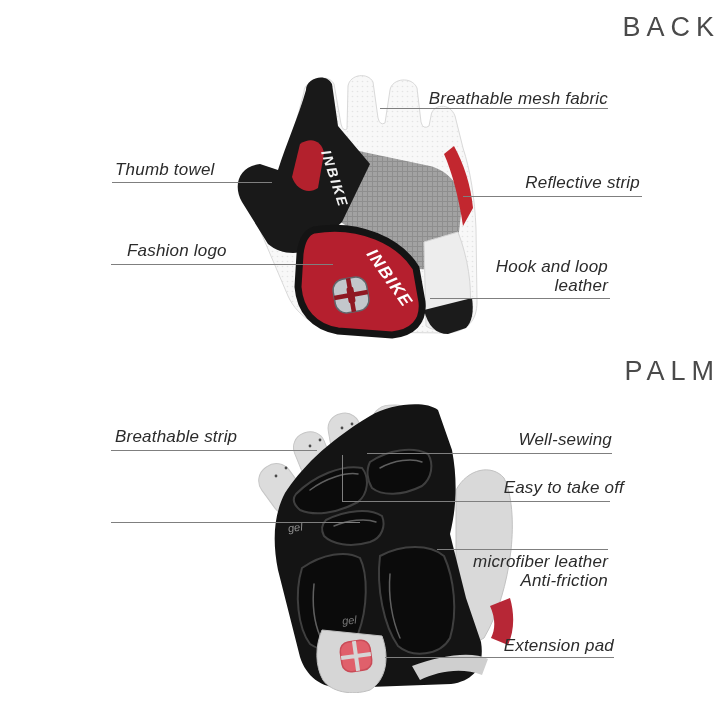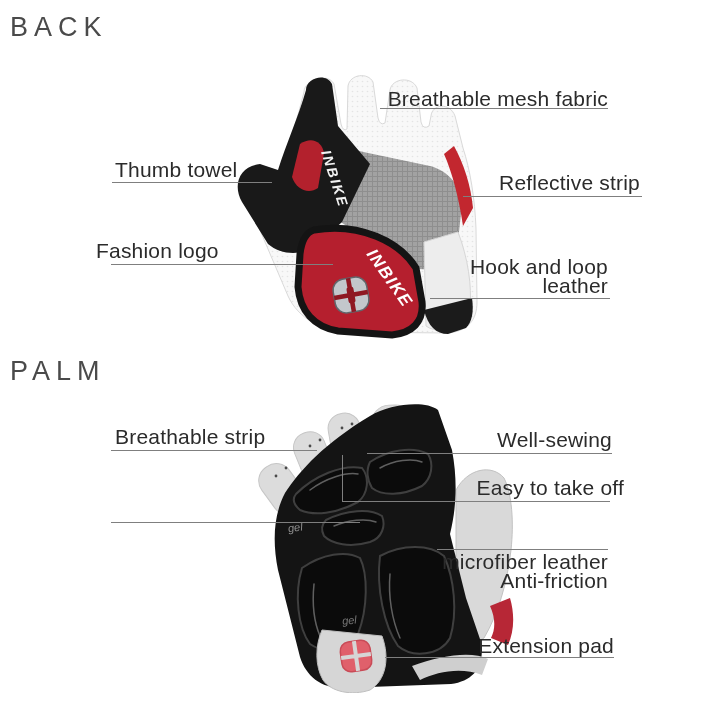--- a/index.html
+++ b/index.html
@@ -1,21 +1,21 @@
 <!DOCTYPE html>
 <html><head>
 <meta charset="utf-8">
 <style>
   html,body{margin:0;padding:0;background:#ffffff;}
   .stage{position:relative;width:720px;height:720px;background:#fff;overflow:hidden;
          font-family:"Liberation Sans",sans-serif;}
-  .title{position:absolute;left:0;width:720px;text-align:left;font-size:27px;
+  .title{position:absolute;left:0;width:720px;text-align:right;font-size:27px;
          letter-spacing:6px;text-indent:10px;color:#4a4a4a;line-height:30px;}
-  .lbl{position:absolute;font-size:21px;color:#2b2b2b;white-space:nowrap;
-       letter-spacing:.2px;line-height:19px;}
+  .lbl{position:absolute;font-size:17px;color:#2b2b2b;white-space:nowrap;
+       letter-spacing:.2px;line-height:19px;font-style:italic;}
   .lbl.r{text-align:right;}
   .ln{position:absolute;height:1px;background:#7f7f7f;}
   .ln.v{width:1px;}
   svg.glove{position:absolute;}
 </style>
 </head>
 <body>
 
 <div class="stage">
 
@@ -51,21 +51,21 @@
 
   <div class="ln" style="left:380px;top:108px;width:228px"></div>
   <div class="ln" style="left:112px;top:182px;width:160px"></div>
   <div class="ln" style="left:463px;top:196px;width:179px"></div>
   <div class="ln" style="left:111px;top:264px;width:222px"></div>
   <div class="ln" style="left:430px;top:298px;width:180px"></div>
 
   <div class="lbl r" style="right:112px;top:89px">Breathable mesh fabric</div>
   <div class="lbl" style="left:115px;top:160px">Thumb towel</div>
   <div class="lbl r" style="right:80px;top:173px">Reflective strip</div>
-  <div class="lbl" style="left:96px;top:241px">Fashion logo</div>
+  <div class="lbl" style="left:127px;top:241px">Fashion logo</div>
   <div class="lbl r" style="right:112px;top:257px">
     <div>Hook and loop</div>
     <div>leather</div>
   </div>
 
   <div class="title" style="top:356px">PALM</div>
 
   <svg class="glove" style="left:230px;top:398px" width="285" height="295" viewBox="0 0 285 295">
     <g fill="#dcdcdc" stroke="#c6c6c6" stroke-width="1">
       <rect x="-17" y="-27" width="34" height="54" rx="16" transform="translate(52,91) rotate(-36)"></rect>

